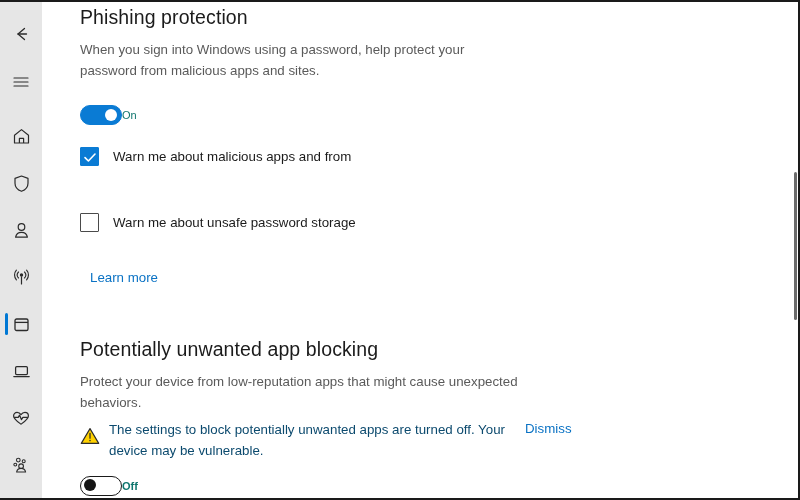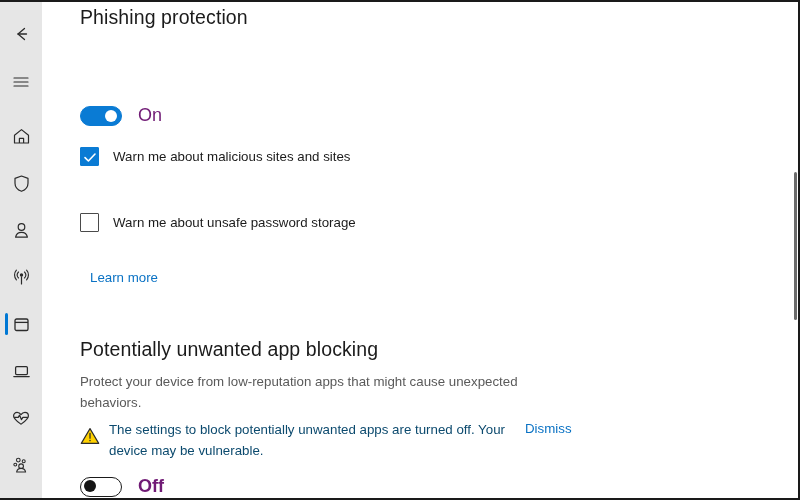--- a/index.html
+++ b/index.html
@@ -116,23 +116,22 @@
   .switch.off .knob {
     position: absolute;
     width: 12px;
     height: 12px;
     border-radius: 50%;
     background: #151515;
     top: 2px;
     left: 3px;
   }
   .toggle-label {
-    font-size: 18px;
-    color: #701a75;
-    margin-left: 16px;
+    font-size: 11px;
+    color: #0f766e;
   }
 
   
   .check-row {
     display: flex;
     align-items: center;
   }
   .checkbox {
     width: 19px;
     height: 19px;
@@ -319,35 +318,36 @@
     <div class="nav-item" style="margin-top:7px;">
       
     </div>
 
   </div>
 
   <div class="content">
 
     <h1 class="section-title abs" style="left:38px; top:4px;">Phishing protection</h1>
 
+    <p class="section-desc abs" style="left:38px; top:38px;">When you sign into Windows using a password, help protect your password from malicious apps and sites.</p>
 
     <div class="toggle-row abs" style="left:38px; top:103px;">
       <div class="switch on">
         <span class="knob"></span>
       </div>
       <span class="toggle-label">On</span>
     </div>
 
     <div class="check-row abs" style="left:38px; top:145px;">
       <span class="checkbox checked">
         <svg width="14" height="13" viewBox="0 0 14 13" fill="none">
           <path d="M2 6.6 L5.4 10 L12 3" stroke="#ffffff" stroke-width="1.6" fill="none" stroke-linecap="round" stroke-linejoin="round"></path>
         </svg>
       </span>
-      <span class="check-label">Warn me about malicious sites and sites</span>
+      <span class="check-label">Warn me about malicious apps and from</span>
     </div>
 
 
     <div class="check-row abs" style="left:38px; top:211px;">
       <span class="checkbox unchecked"></span>
       <span class="check-label">Warn me about unsafe password storage</span>
     </div>
 
     <a class="link abs" style="left:48px; top:268px;">Learn more</a>
 

